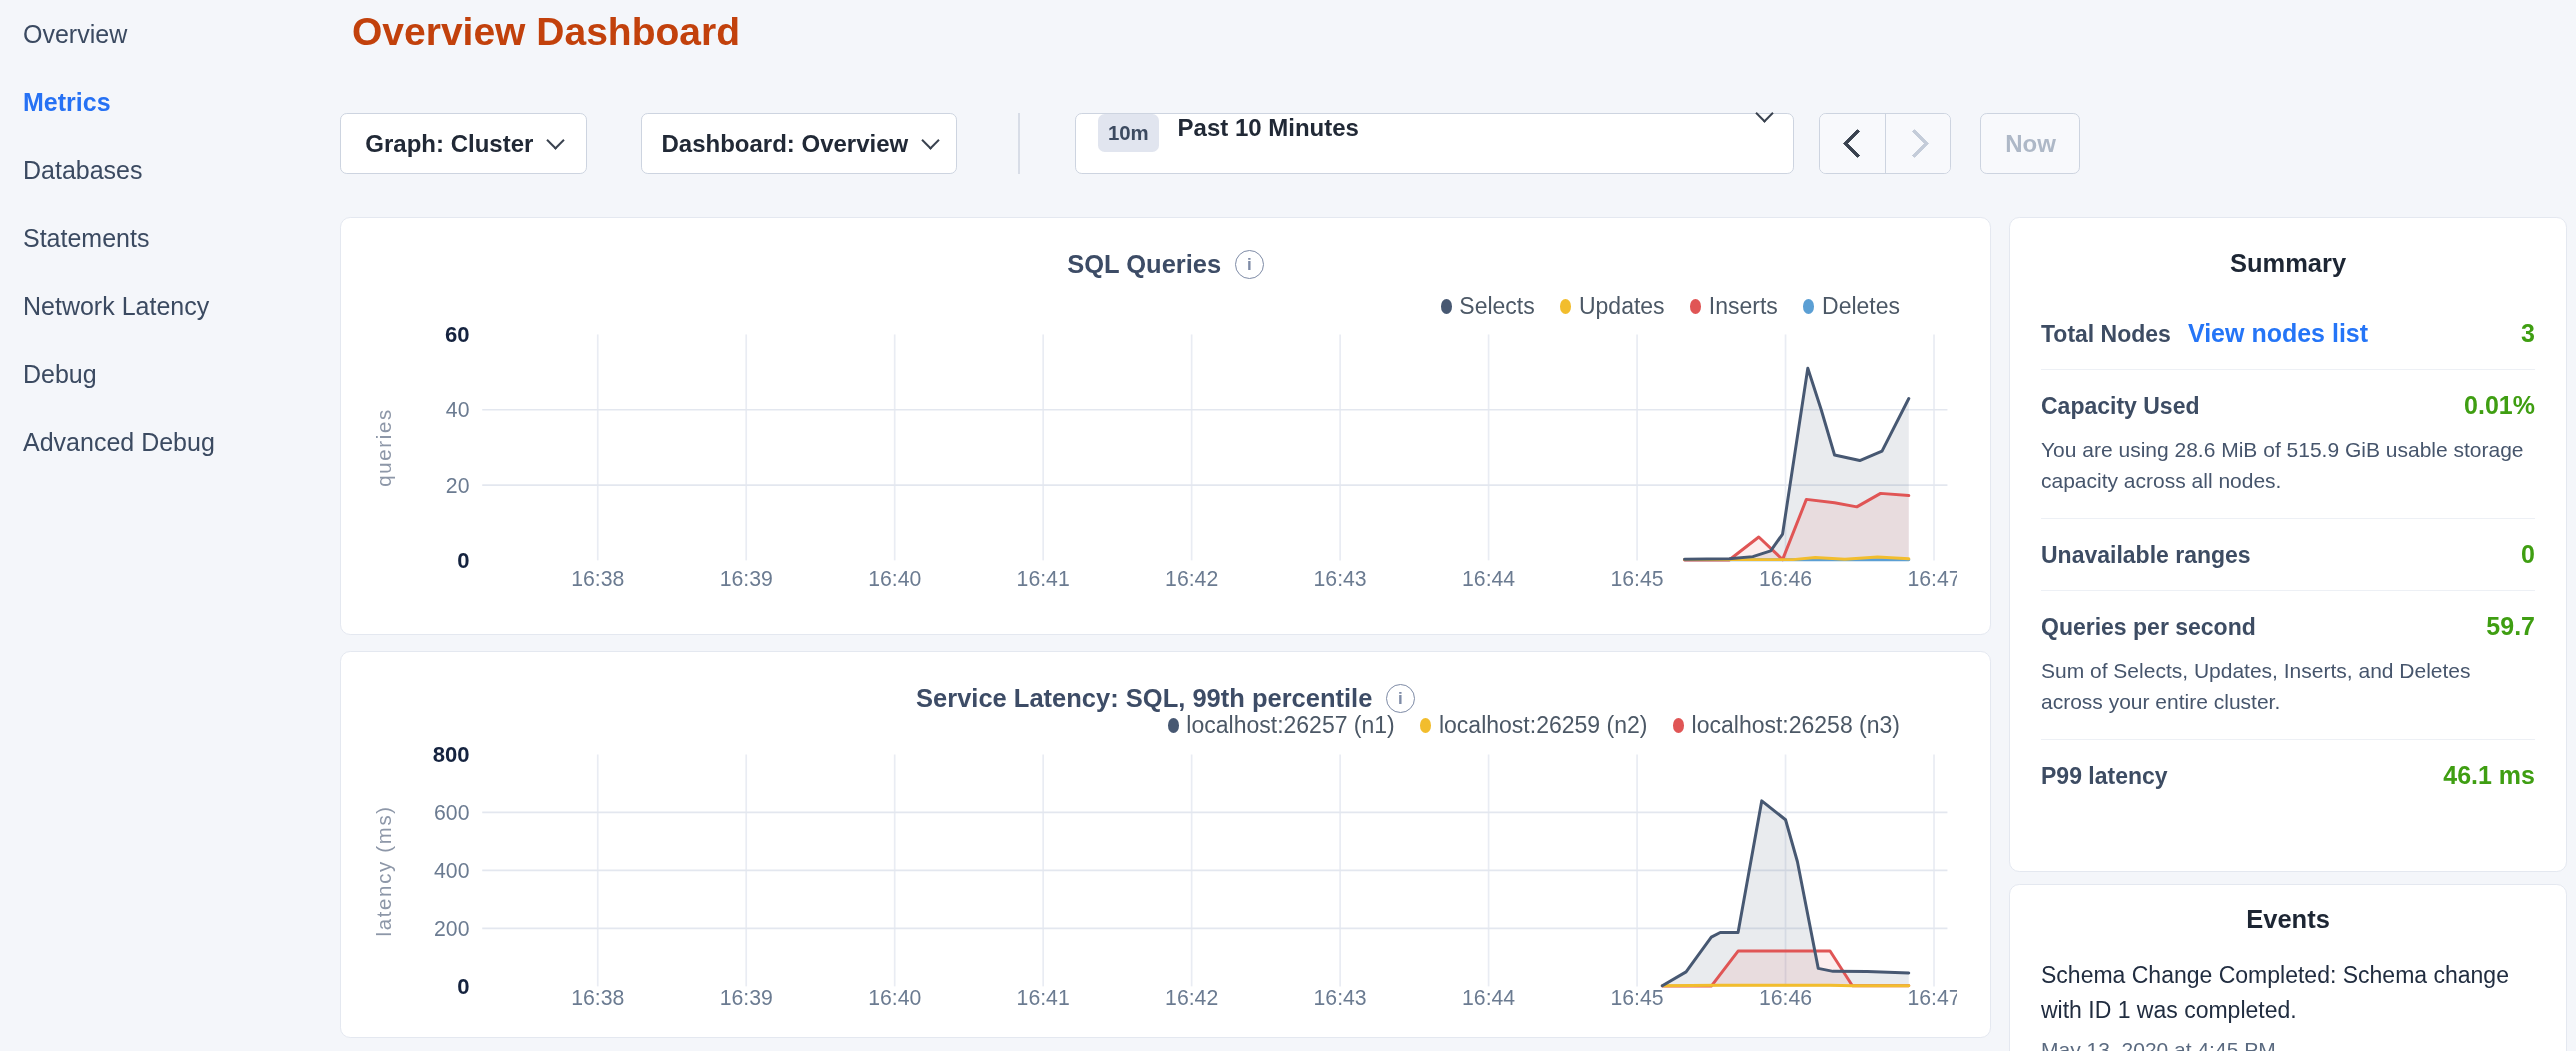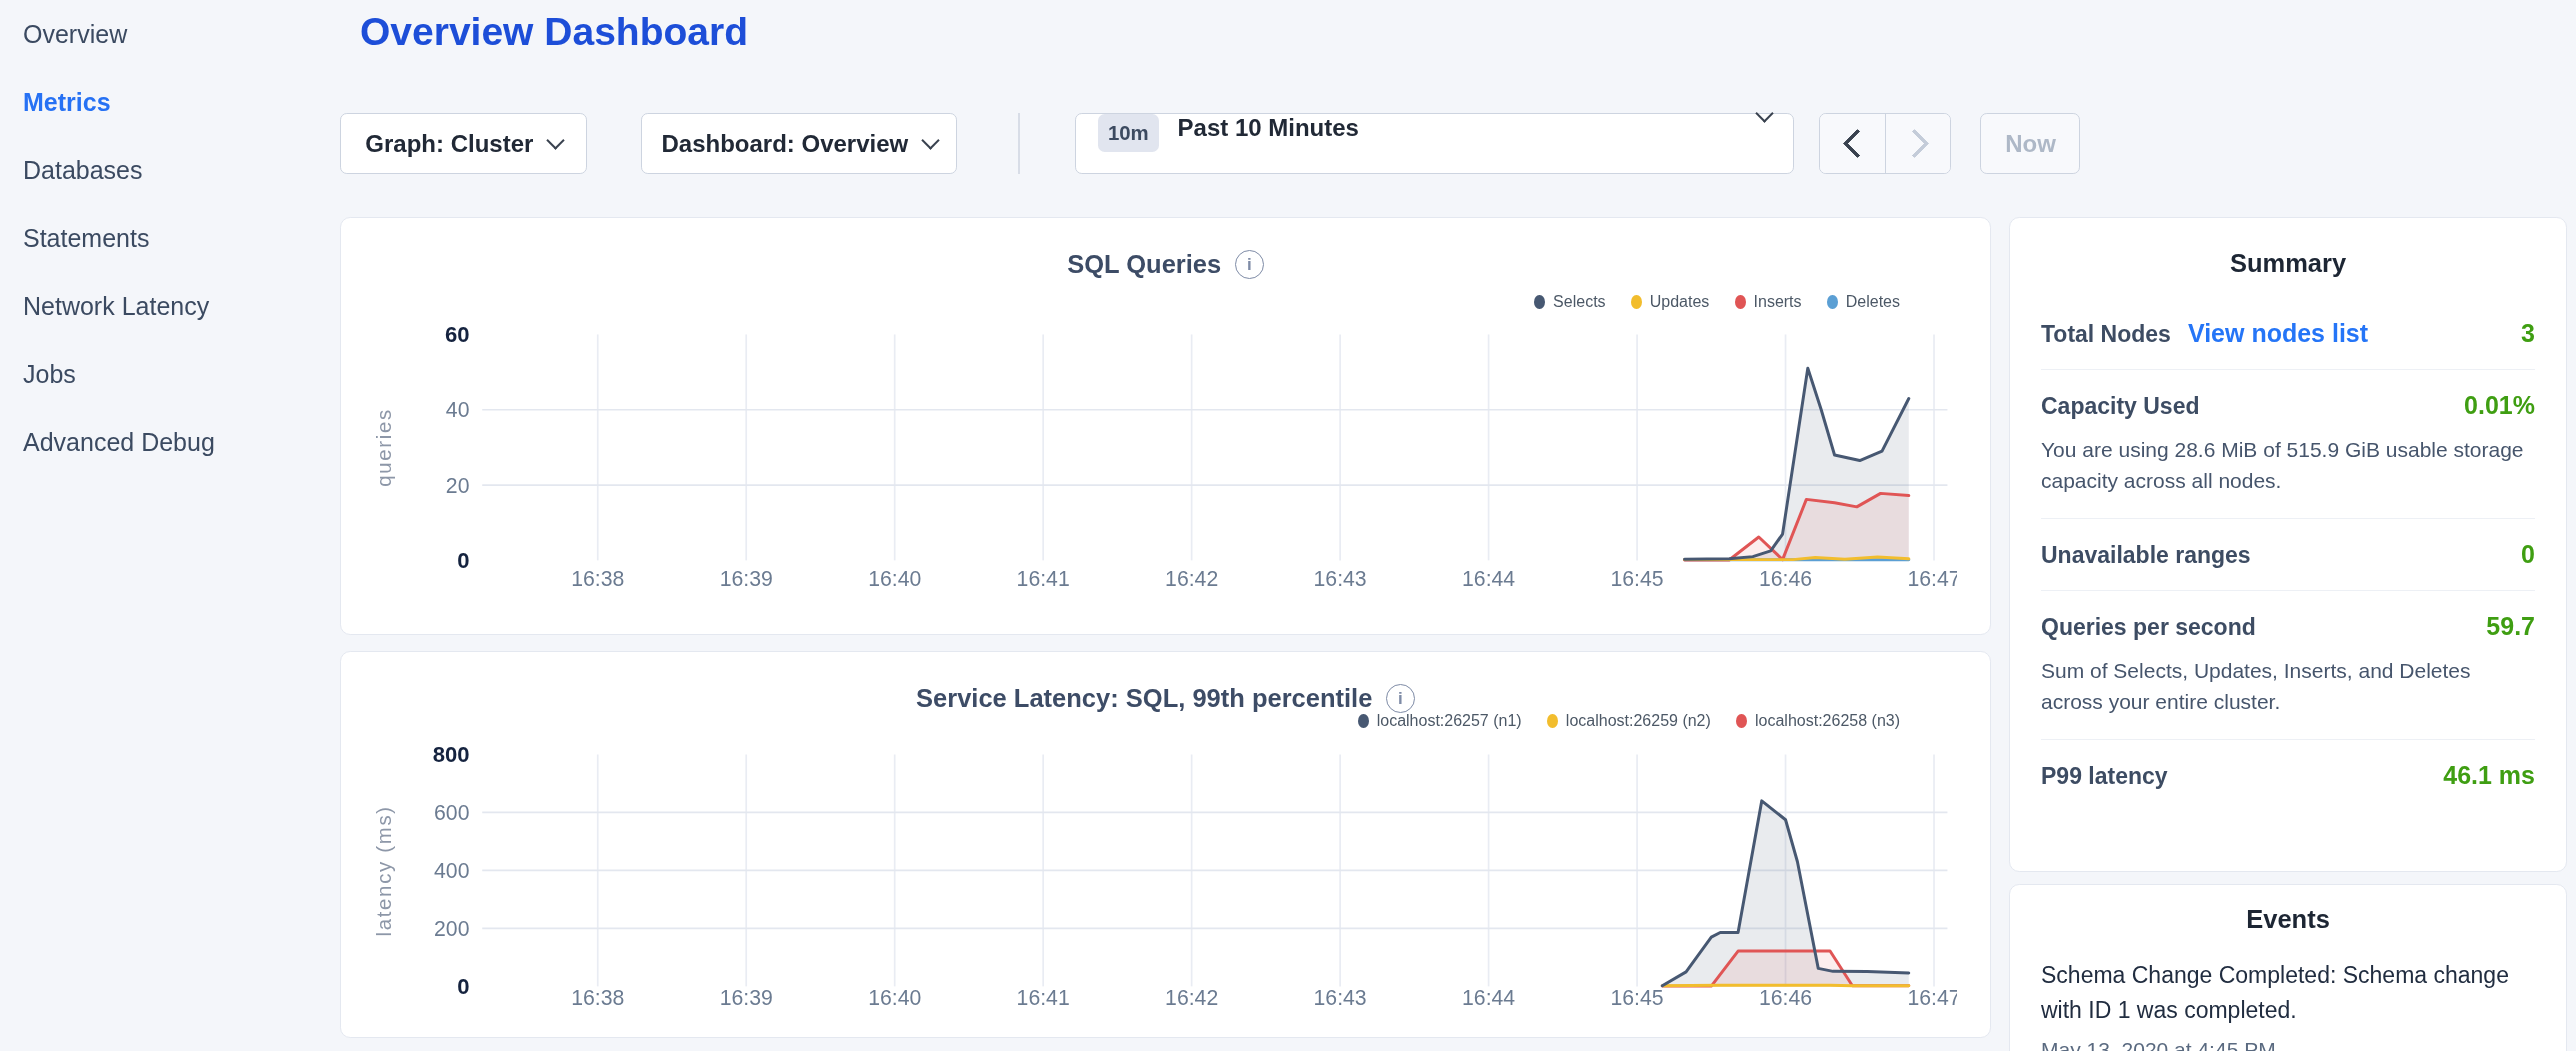--- a/index.html
+++ b/index.html
@@ -5,21 +5,21 @@
   html,body{margin:0;padding:0;}
   body{background:#f4f6fa;font-family:"Liberation Sans",sans-serif;}
   #app{position:relative;width:2576px;height:1051px;overflow:hidden;background:#f4f6fa;color:#1e2634;}
 
   
   .sidebar{position:absolute;left:0;top:0;width:340px;}
   .nav-item{height:68px;line-height:68px;padding-left:23px;font-size:25px;color:#3b4a61;cursor:pointer;white-space:nowrap;}
   .nav-item.active{color:#2671f4;font-weight:700;}
 
   
-  .page-title{position:absolute;left:360px;top:10.2px;margin:0;font-size:39px;font-weight:700;color:#1d4ed8;}
+  .page-title{position:absolute;left:352px;top:10.2px;margin:0;font-size:39px;font-weight:700;color:#c2410c;}
   .controls{position:absolute;left:340px;top:113px;height:61px;display:flex;align-items:stretch;gap:13px;}
   .dropdown{display:flex;align-items:center;justify-content:center;gap:15.3px;background:#fff;border:1.7px solid #cdd4e0;border-radius:6.8px;font-size:24px;font-weight:700;color:#212936;cursor:pointer;box-sizing:border-box;}
   .dd-graph{width:247px;}
   .dd-dash{width:316px;margin-left:41px;}
   .vdiv{width:1.7px;background:#d8dde7;margin-left:48px;}
   .timesel{margin-left:42px;width:719px;background:#fff;border:1.7px solid #cdd4e0;border-radius:6.8px;display:flex;align-items:flex-start;padding:0 22px;box-sizing:border-box;cursor:pointer;}
   .badge{background:#e1e5ef;border-radius:6.8px;padding:7.7px 10.2px;font-size:20.4px;font-weight:700;color:#3c4a60;}
   .tlabel{margin-left:18.7px;font-size:24px;font-weight:700;color:#212936;}
   .timesel .chev{margin-left:auto;}
   .pager{margin-left:12.8px;display:flex;border:1.7px solid #cdd4e0;border-radius:6.8px;overflow:hidden;background:#f8f9fc;box-sizing:border-box;}
@@ -36,21 +36,21 @@
   .c2{left:340px;top:651px;width:1651px;height:387px;}
   .ctitle-row{position:absolute;top:32px;left:0;width:100%;display:flex;align-items:flex-end;justify-content:center;gap:13.6px;}
   .ctitle-row h2{margin:0;font-size:25.5px;font-weight:700;color:#3d4c66;}
   .info-icon{width:27px;height:27px;border:1.7px solid #7e8ba6;border-radius:50%;color:#7e8ba6;display:inline-flex;align-items:center;justify-content:center;font-size:17px;font-weight:700;cursor:pointer;}
   .info-icon::after{content:"i";}
   .legend{position:absolute;right:90px;display:flex;gap:25.5px;align-items:center;}
   .c1 .legend{top:75px;}
   .c2 .legend{top:60px;}
   .legend-item{display:inline-flex;align-items:center;gap:7.7px;cursor:pointer;}
   .legend-item .dot{width:11px;height:14.5px;border-radius:50%;display:inline-block;}
-  .legend-item .lab{font-size:16px;color:#4c5866;}
+  .legend-item .lab{font-size:23px;color:#4c5866;}
   svg.plot{position:absolute;left:17px;}
   .c1 svg.plot{top:102px;}
   .c2 svg.plot{top:94px;}
   .vgrid{stroke:#e9ecf3;stroke-width:2;}
   .hgrid{stroke:#e3e7ef;stroke-width:2;}
   .xtick{fill:#6b7b91;font-size:25px;text-anchor:middle;}
   .ytick{fill:#6b7b91;font-size:25px;text-anchor:end;}
   .ytick.bold{fill:#15233f;font-weight:700;font-size:26px;}
   .axlabel{fill:#8d97a8;font-size:24px;text-anchor:middle;letter-spacing:2px;}
 
@@ -75,21 +75,21 @@
 <body>
 
 <div id="app">
 
   <nav class="sidebar" id="sidebar">
       <div class="nav-item">Overview</div>
       <div class="nav-item active">Metrics</div>
       <div class="nav-item">Databases</div>
       <div class="nav-item">Statements</div>
       <div class="nav-item">Network Latency</div>
-      <div class="nav-item">Jobs</div>
+      <div class="nav-item">Debug</div>
       <div class="nav-item">Advanced Debug</div>
     </nav>
 
   <h1 class="page-title">Overview Dashboard</h1>
 
   <div class="controls">
     <div class="dropdown dd-graph">
       <span>Graph: Cluster</span>
       <i class="chev"></i>
     </div>

